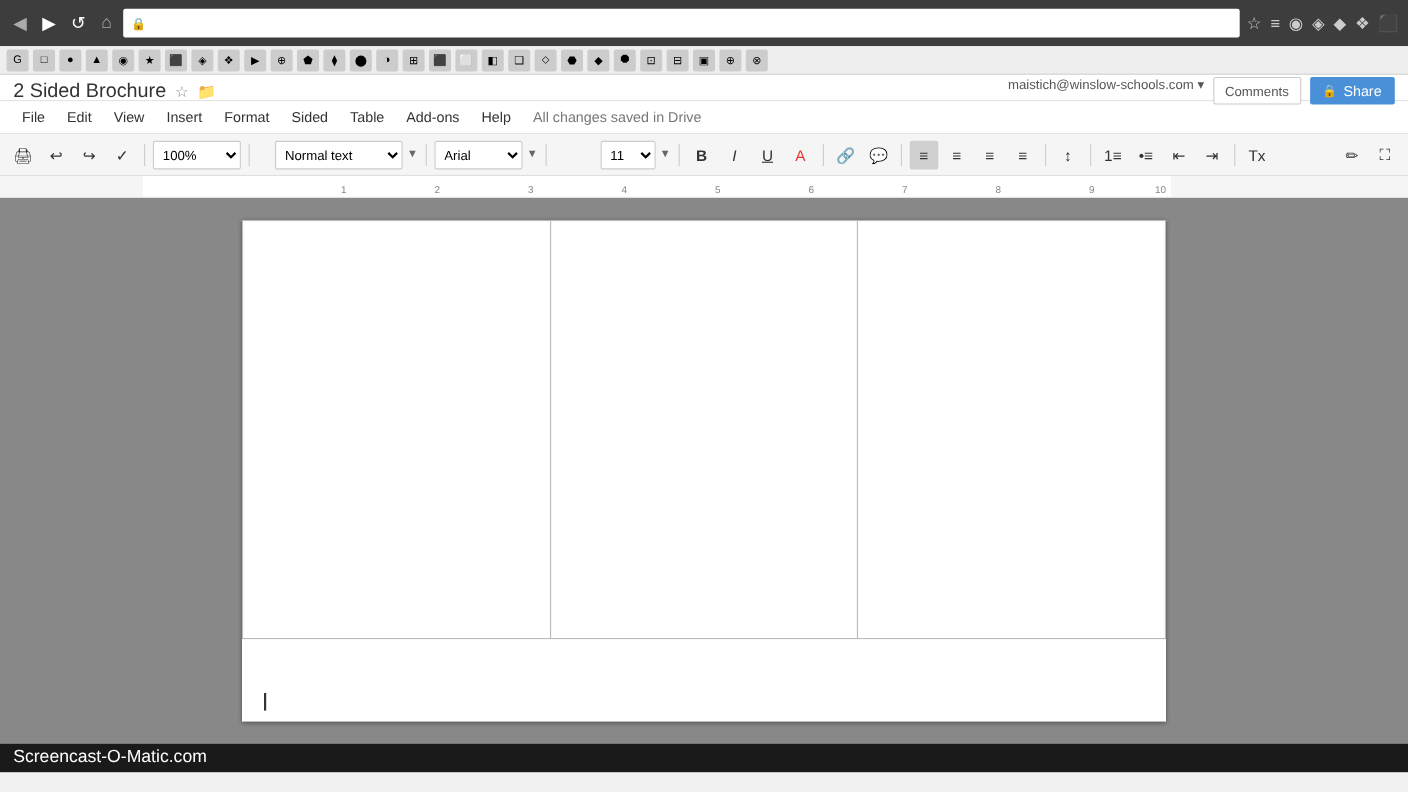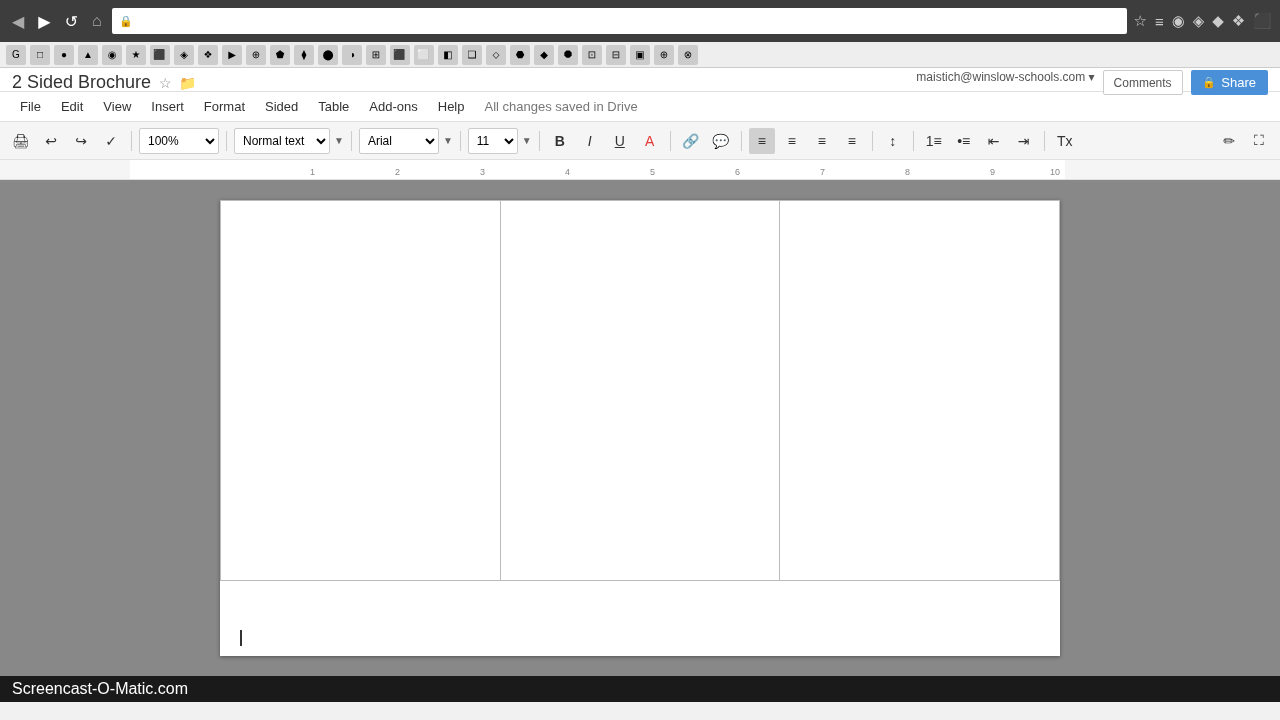--- a/index.html
+++ b/index.html
@@ -33,23 +33,23 @@
     
     .menu-bar { background: #fff; border-bottom: 1px solid #e0e0e0; padding: 2px 12px; display: flex; align-items: center; gap: 4px; height: 30px; }
     .menu-item { padding: 3px 8px; font-size: 13px; color: #333; cursor: pointer; border-radius: 2px; }
     .save-status { font-size: 13px; color: #777; margin-left: 8px; }
 
     
     .toolbar { background: #f5f5f5; border-bottom: 1px solid #e0e0e0; padding: 3px 8px; display: flex; align-items: center; gap: 4px; height: 38px; flex-wrap: nowrap; overflow: hidden; }
     .toolbar-divider { width: 1px; height: 20px; background: #ccc; margin: 0 3px; }
     .toolbar-select { border: 1px solid #ccc; background: #fff; padding: 2px 4px; font-size: 12px; border-radius: 2px; cursor: pointer; height: 26px; }
     .zoom-select { width: 80px; }
-    .style-select { width: 96px; }
+    .style-select { width: 116px; margin-left: 16px; }
     .font-select { width: 80px; }
-    .size-select { width: 50px; }
+    .size-select { width: 50px; margin-left: 42px; }
     .toolbar-icon-btn { width: 26px; height: 26px; border: none; background: transparent; cursor: pointer; border-radius: 2px; display: flex; align-items: center; justify-content: center; font-size: 14px; color: #333; }
     .toolbar-icon-btn.active { background: #d0d0d0; }
 
     
     .ruler { background: #f5f5f5; border-bottom: 1px solid #e0e0e0; height: 20px; position: relative; overflow: hidden; }
     .ruler-inner { height: 100%; background: linear-gradient(to right, #f5f5f5 130px, #fff 130px, #fff 1065px, #f5f5f5 1065px); position: relative; display: flex; align-items: flex-end; padding: 0 0 2px 0; }
     .ruler-mark { position: absolute; bottom: 2px; font-size: 9px; color: #888; }
 
     
     .status-bar { background: #1a1a1a; height: 26px; display: flex; align-items: center; padding: 0 12px; }

